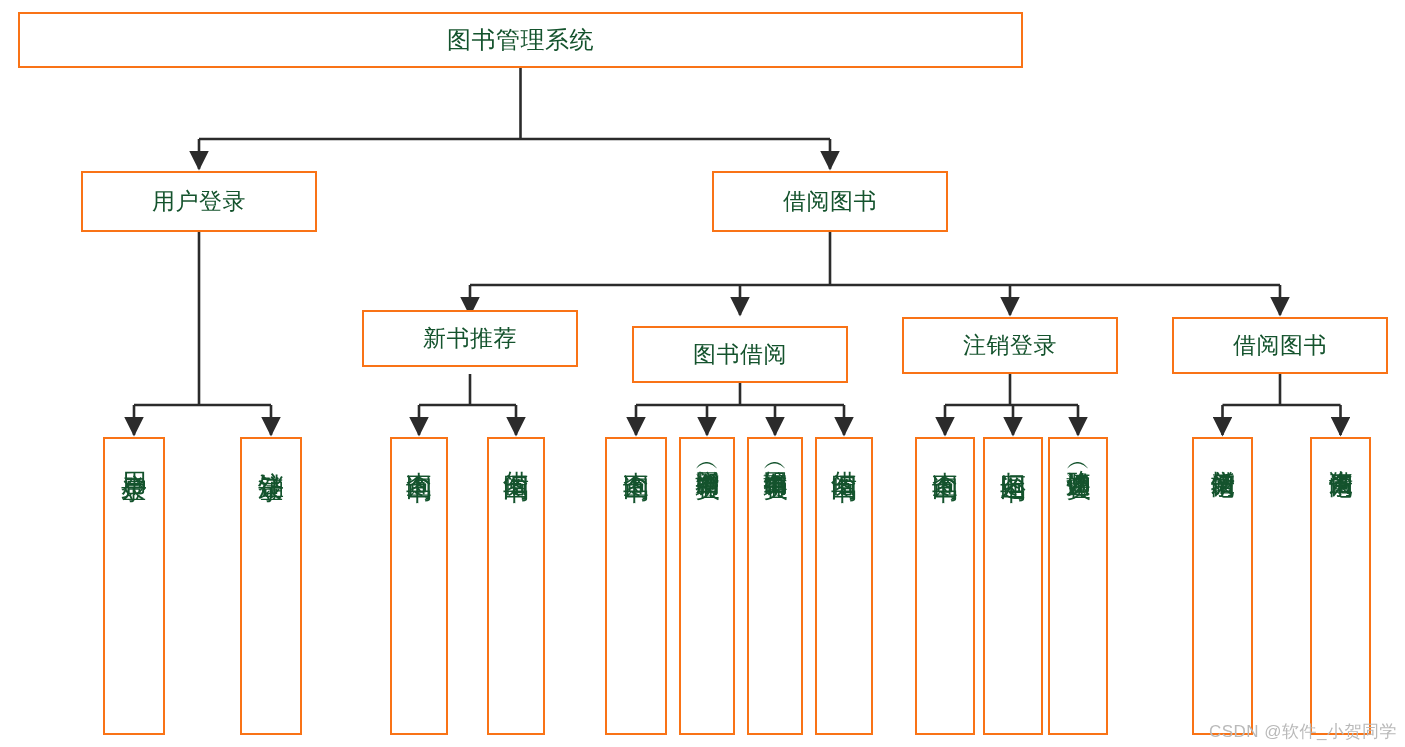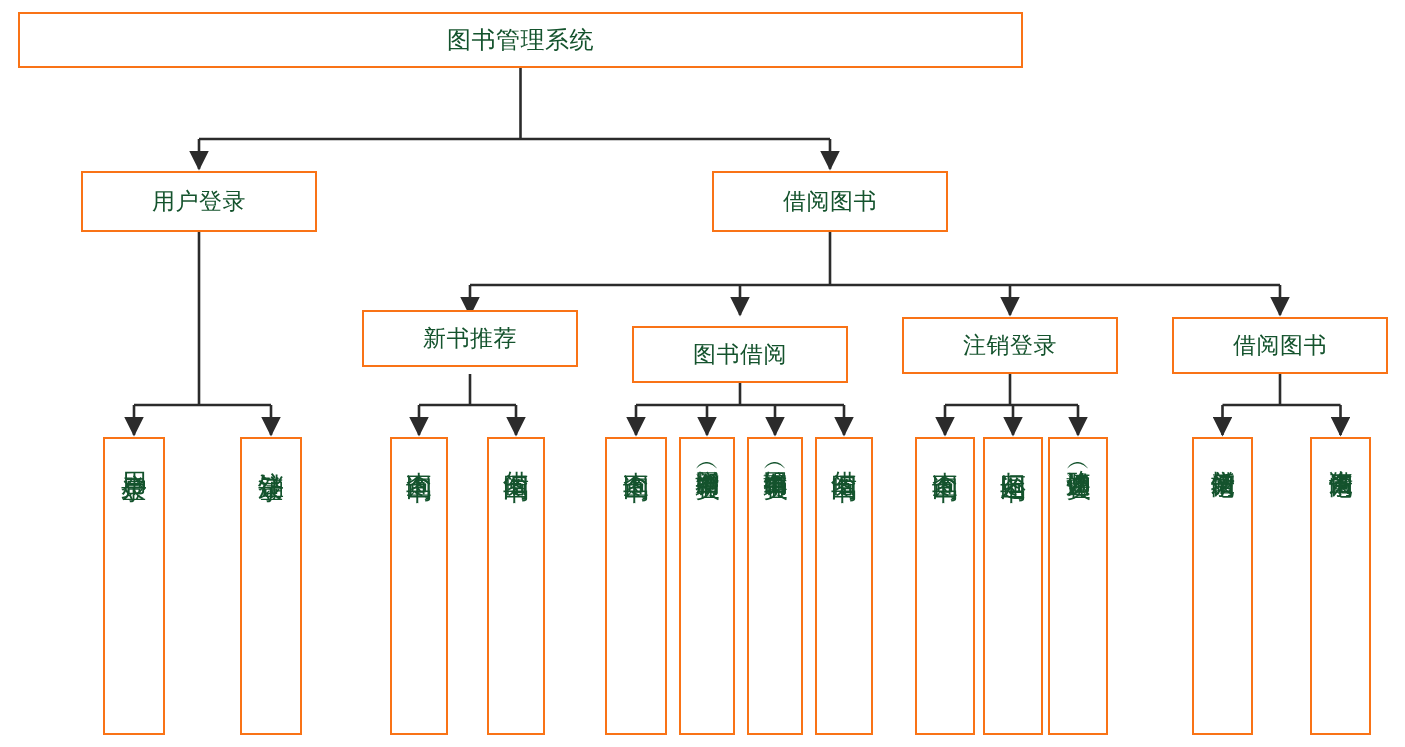--- a/index.html
+++ b/index.html
@@ -184,13 +184,14 @@
         <span class="label">确认归还（管理员）</span>
       </div>
       <div class="node vert small" style="left: 1192px; top: 437px; width: 61px; height: 298px;">
         <span class="label">新增借阅记录</span>
       </div>
       <div class="node vert small" style="left: 1310px; top: 437px; width: 61px; height: 298px;">
         <span class="label">查询借阅记录</span>
       </div>
     </div>
 
+  <div id="watermark">CSDN @软件_小贺同学</div>
 </div>
 
 </body></html>

